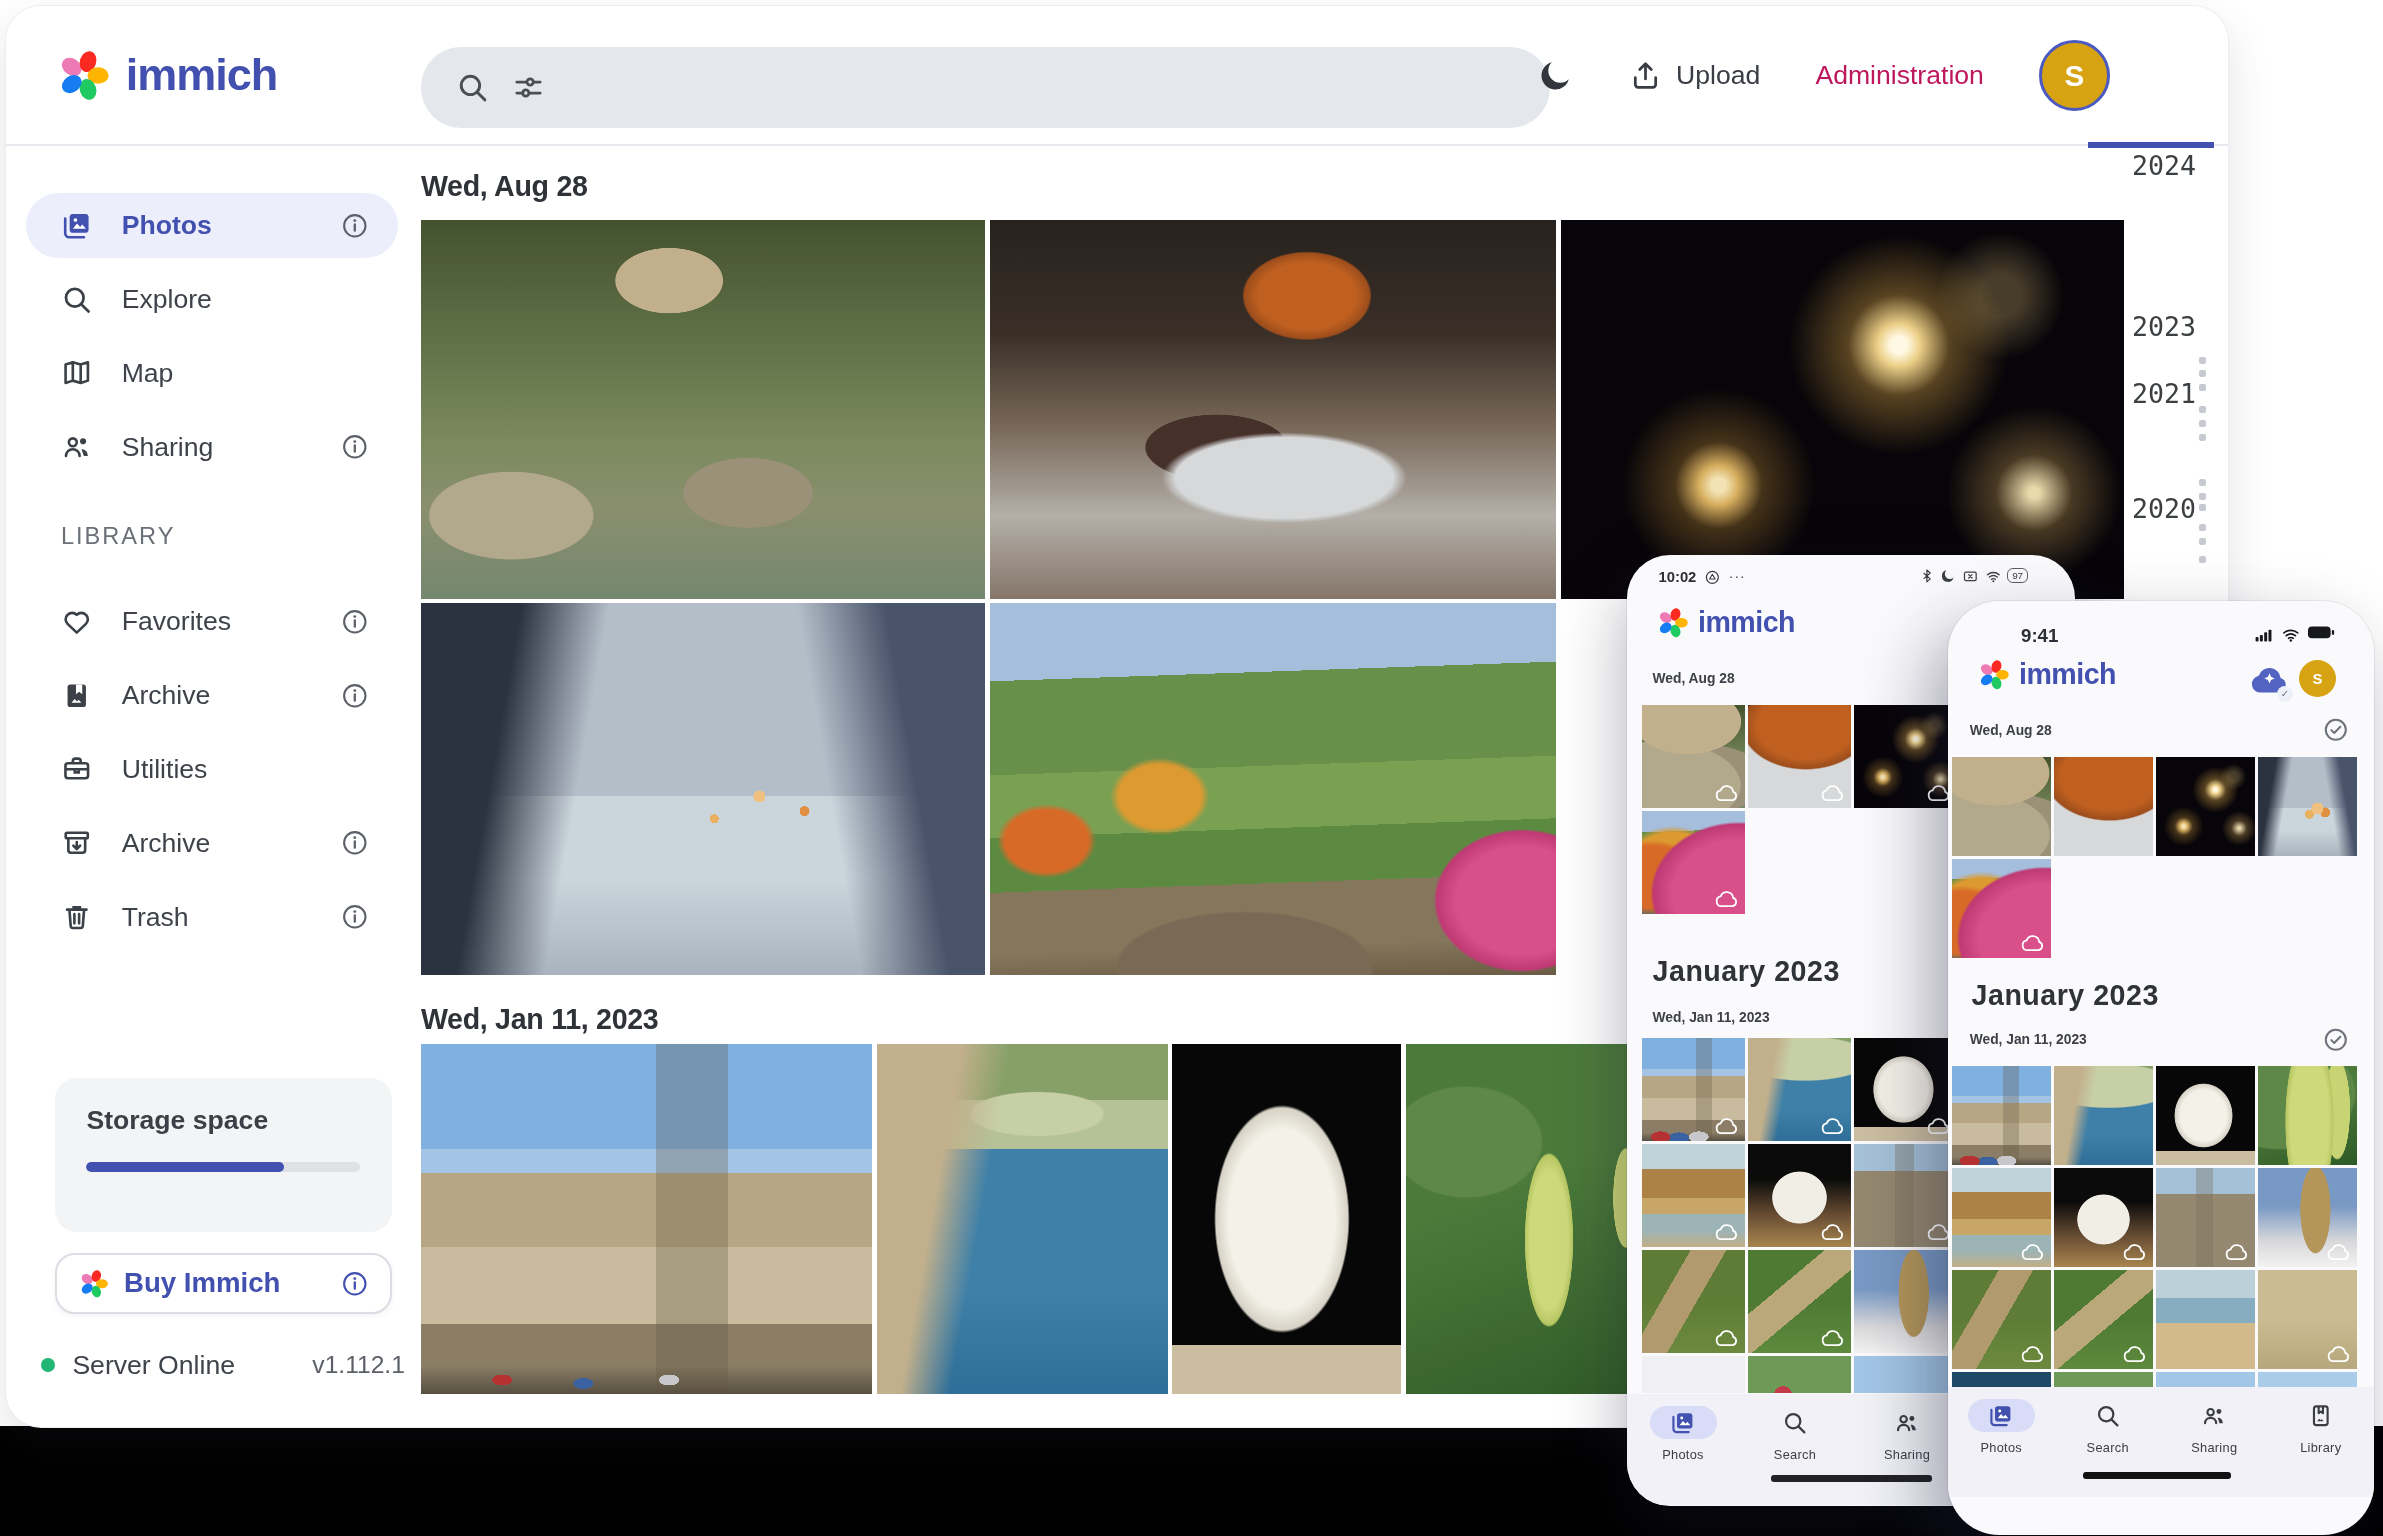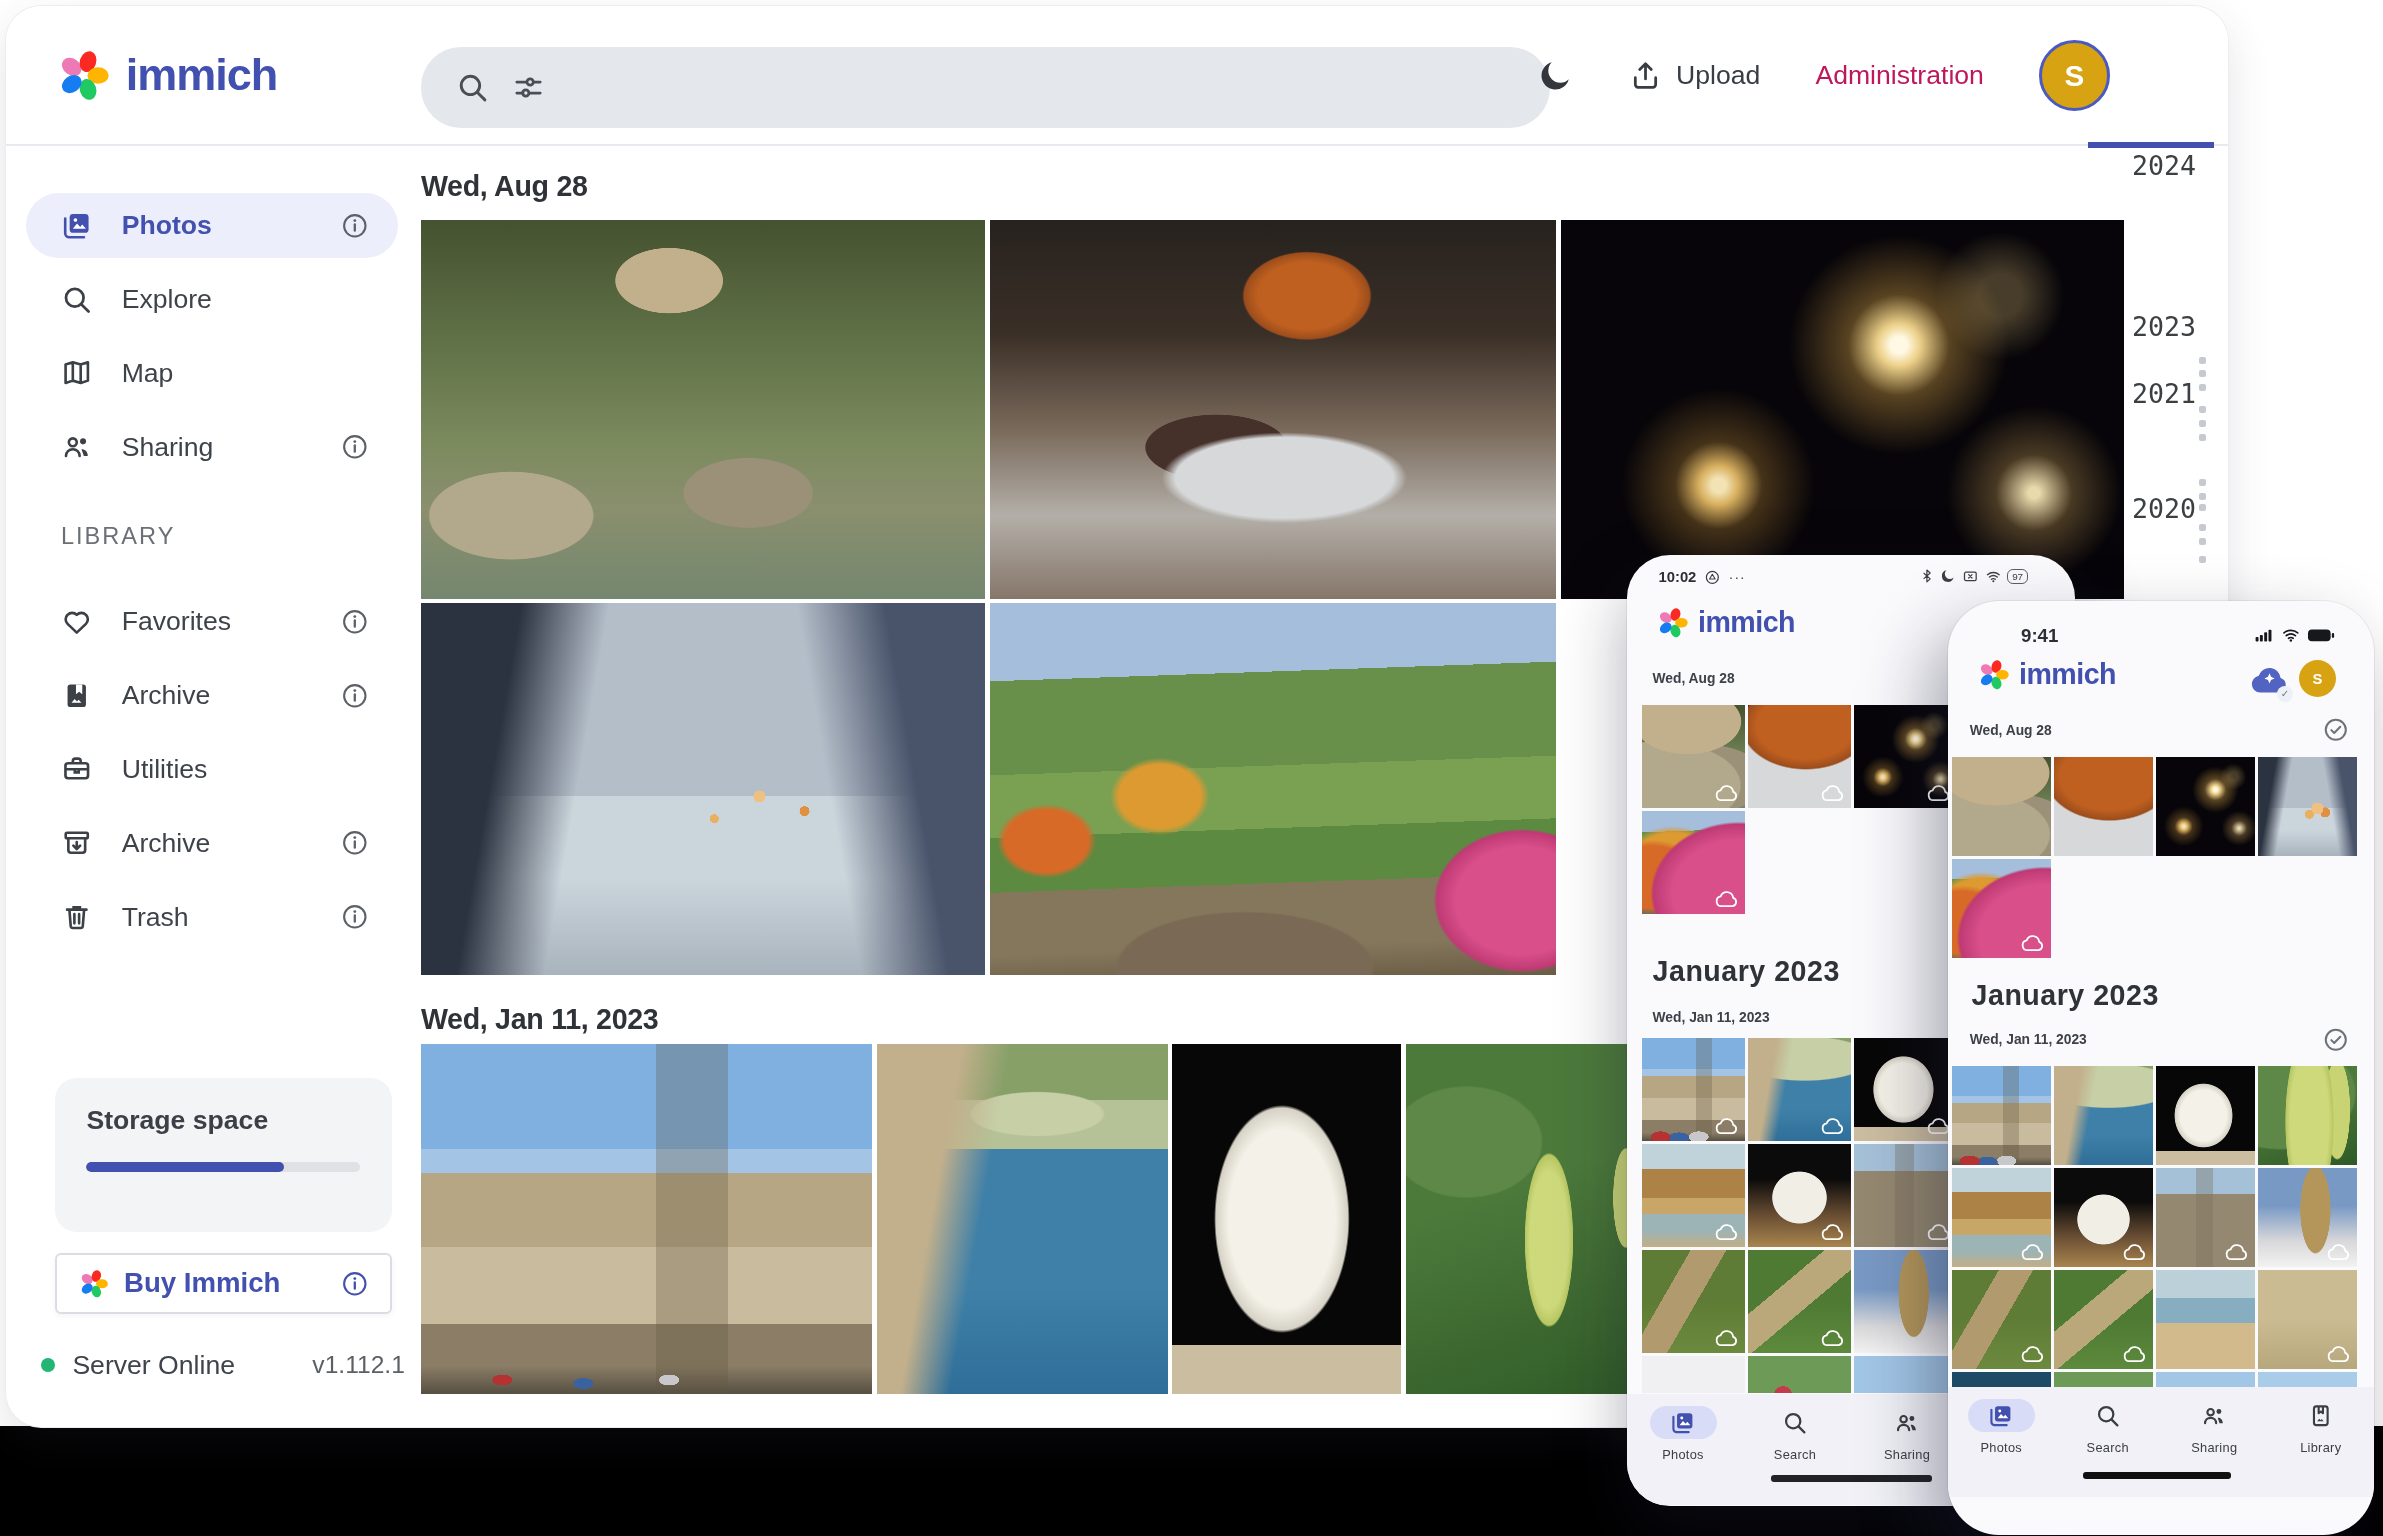--- a/index.html
+++ b/index.html
@@ -59,21 +59,21 @@
     position:absolute; left:49px; top:932px; width:337px; height:154px;
     background:#f3f4f6; border-radius:21.7px; padding:27.6px 31.5px;
   }
   .storage-title { font-size:26.6px; font-weight:bold; color:#3b3f46; }
   .storage-usage { font-size:25.6px; color:#5f6570; margin-top:15.8px; }
   .progress-track { margin-top:25.6px; width:274px; height:9.9px; border-radius:4.9px; background:#dfe1e5; overflow:hidden; }
   .progress-fill { height:100%; border-radius:4.9px; background:#4250af; }
 
   .buy-btn {
     position:absolute; left:49px; top:1107px; width:337px; height:61px;
-    background:#fff; border:2px solid #dcdce4; border-radius:6px;
+    background:#fff; border:2px solid #dcdce4; border-radius:20px;
     display:flex; align-items:center; padding:0 21.7px; gap:15.8px; cursor:pointer;
     box-shadow:0 2px 5.9px rgba(0,0,0,.05);
   }
   .buy-btn .flower { width:29.6px; height:29.6px; }
   .buy-label { font-size:27.6px; font-weight:bold; color:#4250af; flex:1; text-align:left; }
   .buy-btn .info-dot { color:#4250af; }
 
   .server-row { position:absolute; left:35px; top:1204px; width:364px; display:flex; align-items:center; gap:17.7px; }
   .green-dot { width:13.8px; height:13.8px; border-radius:50%; background:#22b573; }
   .server-label { font-size:26.6px; color:#3f444a; flex:1; }
@@ -170,21 +170,21 @@
   
   .phone { position:absolute; background:#fafafd; overflow:hidden; }
   .phone-android {
     left:1627px; top:555px; width:448px; height:951px; border-radius:43px; z-index:3;
     box-shadow:0 0 0 1px rgba(0,0,0,.06), 0 29.6px 69px rgba(25,25,50,.35);
   }
   .phone-ios {
     left:1948px; top:601px; width:426px; height:934px; border-radius:51px; z-index:4;
     box-shadow:0 0 0 1px rgba(0,0,0,.06), -17.7px 29.6px 69px rgba(25,25,50,.38);
   }
-  .p-status { position:absolute; display:flex; align-items:center; }
+  .p-status { position:absolute; display:flex; }
   .p-time { font-weight:bold; color:#2c2f35; }
   .p-logo { position:absolute; display:flex; align-items:center; gap:9.9px; }
   .p-logo .flower { width:31.5px; height:31.5px; }
   .p-wordmark { font-size:28.6px; font-weight:bold; color:#4250af; letter-spacing:-0.5px; }
   .p-date { position:absolute; font-size:13.8px; font-weight:bold; color:#3d4147; }
   .p-month { position:absolute; font-size:28.6px; font-weight:bold; color:#2f3338; letter-spacing:0.5px; }
   .pgrid { position:absolute; display:grid; gap:3px; overflow:hidden; }
   .pgrid .thumb { width:100%; }
   .cloud-badge { position:absolute; right:5.9px; bottom:5.9px; width:23.6px; height:17.7px; }
   .check-circle { width:25.6px; height:25.6px; color:#6e737a; }

